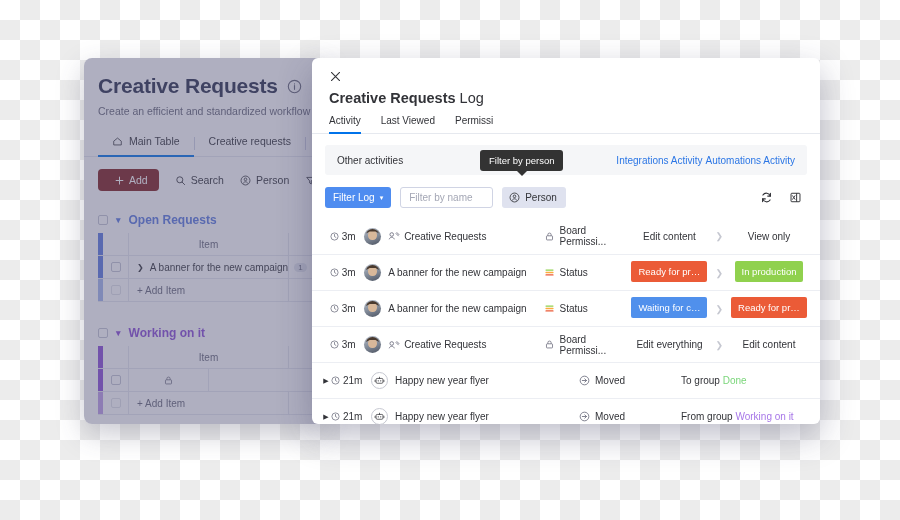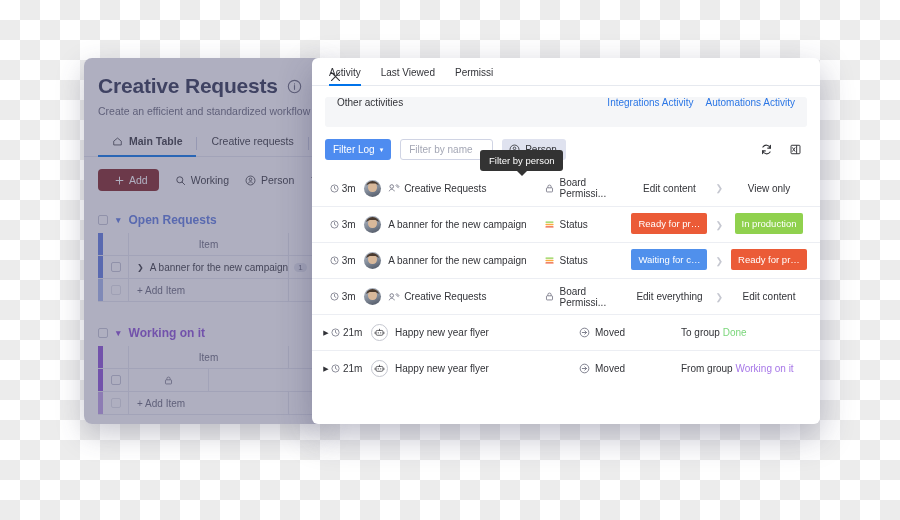--- a/index.html
+++ b/index.html
@@ -26,21 +26,21 @@
     overflow: hidden;
     box-shadow: 0 10px 28px rgba(60,60,90,.28);
   }
   #board-inner { width: 520px; height: 366px; padding: 16px 0 0 0; position: relative; }
   .bd-title-row { display: flex; align-items: center; gap: 9px; padding: 0 14px; }
   .bd-title { font-size: 21px; font-weight: bold; color: #292f4c; letter-spacing: -.2px; }
   .bd-ico { width: 15px; height: 15px; display:block; }
   .bd-sub { font-size: 10.5px; color: #676879; padding: 7px 14px 0 14px; white-space: nowrap; }
   .bd-tabs { display: flex; align-items: center; gap: 0; padding: 12px 14px 0 14px; font-size: 10.5px; color: #323338; }
   .bd-tab { padding: 6px 14px 8px 14px; display: flex; align-items: center; gap: 6px; white-space: nowrap; border-bottom: 2px solid transparent; }
-  .bd-tab.active { border-bottom-color: #0073ea; font-weight: bold; }
+  .bd-tab.active { border-bottom-color: #0073ea; font-weight: normal; }
   .bd-tabsep { width: 1px; height: 13px; background: #d0d4e4; }
   .bd-tabline { height:1px; background:#e6e9ef; margin-top:-1px; }
   .bd-toolbar { display: flex; align-items: center; gap: 16px; padding: 12px 14px 12px 14px; font-size: 10.5px; color: #323338; }
   .bd-addbtn { background: #7f1d1d; color: #fff; border-radius: 4px; padding: 5px 11px 5px 17px; display: flex; align-items: center; gap: 5px; font-size: 10.5px; }
   .bd-tool { display: flex; align-items: center; gap: 5px; white-space: nowrap; }
   .bd-group { margin-top: 10px; }
   .bd-grouphead { display: flex; align-items: center; gap: 8px; padding: 0 14px 6px 14px; font-size: 12px; font-weight: bold; }
   .bd-chk { width: 10px; height: 10px; border: 1px solid #c3c6d4; border-radius: 2px; display:inline-block; }
   .bd-caret { font-size: 9px; }
   .bd-table { padding-left: 14px; }
@@ -67,22 +67,22 @@
   }
   .mdl-close { position: absolute; left: 17px; top: 12px; width: 14px; height: 14px; color: #323338; }
   .mdl-title { padding: 32px 0 0 17px; font-size: 14.5px; color: #323338; }
   .mdl-title b { font-weight: bold; }
   .mdl-title span.light { font-weight: normal; }
   .mdl-tabs { display: flex; gap: 20px; padding: 9px 0 0 17px; font-size: 10px; color: #323338; position: relative; }
   .mdl-tab { padding-bottom: 6px; border-bottom: 2px solid transparent; }
   .mdl-tab.active { border-bottom-color: #0073ea; }
   .mdl-tabrule { height: 1px; background: #e6e9ef; margin-top: -1px; }
 
-  .other-bar { margin: 11px 13px 0 13px; background: #f5f6f8; border-radius: 3px; height: 30px; display: flex; align-items: flex-start; padding: 0 12px; font-size: 10px; color: #323338; }
-  .other-links { margin-left: auto; display: flex; gap: 12px; }
+  .other-bar { margin: 11px 13px 0 13px; background: #f5f6f8; border-radius: 3px; height: 30px; display: flex; align-items: center; padding: 0 12px; font-size: 10px; color: #323338; }
+  .other-links { margin-left: auto; display: flex; gap: 3px; }
   .other-links a { color: #2b76e5; text-decoration: none; }
 
   .filter-bar { display: flex; align-items: center; gap: 9px; padding: 12px 13px 0 13px; }
   .fl-btn { background: #4e8cf0; color: #fff; border-radius: 3px; height: 21px; padding: 0 8px; display: flex; align-items: center; gap: 5px; font-size: 10px; }
   .fl-input { width: 93px; height: 21px; border: 1px solid #d0d4e4; border-radius: 3px; font-size: 10px; color: #a4a7b5; display: flex; align-items: center; padding: 0 8px; background: #fff; }
   .fl-person { background: #dfe2ef; border-radius: 3px; height: 21px; padding: 0 9px 0 7px; display: flex; align-items: center; gap: 5px; font-size: 10px; color: #323338; }
   .fl-right { margin-left: auto; display: flex; align-items: center; gap: 16px; padding-right: 5px; }
 
   .tooltip { position: absolute; left: 480px; top: 150px; background: #333333; color: #fff; font-size: 9.5px; border-radius: 3px; padding: 5px 9px; }
   .tooltip:after { content: ""; position: absolute; left: 50%; margin-left: -5px; bottom: -5px; border-left: 5px solid transparent; border-right: 5px solid transparent; border-top: 5px solid #333333; }
@@ -161,21 +161,21 @@
         </span>
         <span>Add</span>
       </div>
       <div class="bd-tool">
         <span>
           <svg width="11" height="11" viewBox="0 0 16 16">
               <circle cx="7" cy="7" r="4.4" fill="none" stroke="#323338" stroke-width="1.3"></circle>
               <path d="M10.3 10.3L14 14" stroke="#323338" stroke-width="1.3" stroke-linecap="round"></path>
             </svg>
         </span>
-        <span>Working</span>
+        <span>Search</span>
       </div>
       <div class="bd-tool">
         <span>
           <svg width="11" height="11" viewBox="0 0 16 16">
               <circle cx="8" cy="8" r="6.5" fill="none" stroke="#323338" stroke-width="1.2"></circle>
               <circle cx="8" cy="6.3" r="1.9" fill="none" stroke="#323338" stroke-width="1.2"></circle>
               <path d="M4.6 12.4c.6-1.7 2-2.5 3.4-2.5s2.8.8 3.4 2.5" fill="none" stroke="#323338" stroke-width="1.2"></path>
             </svg>
         </span>
         <span>Person</span>
@@ -278,20 +278,24 @@
 <div id="board-dim"></div>
 
 <div id="log-modal">
 
   <span class="mdl-close">
     <svg width="13" height="13" viewBox="0 0 16 16">
         <path d="M3 3l10 10M13 3L3 13" stroke="#323338" stroke-width="1.3" stroke-linecap="round"></path>
       </svg>
   </span>
 
+  <div class="mdl-title">
+    <b>Creative Requests</b>
+    <span class="light">Log</span>
+  </div>
 
   <div class="mdl-tabs">
     <div class="mdl-tab active"><span>Activity</span></div>
     <div class="mdl-tab"><span>Last Viewed</span></div>
     <div class="mdl-tab"><span>Permissi</span></div>
   </div>
   <div class="mdl-tabrule"></div>
 
   <div class="other-bar">
     <span>Other activities</span>

